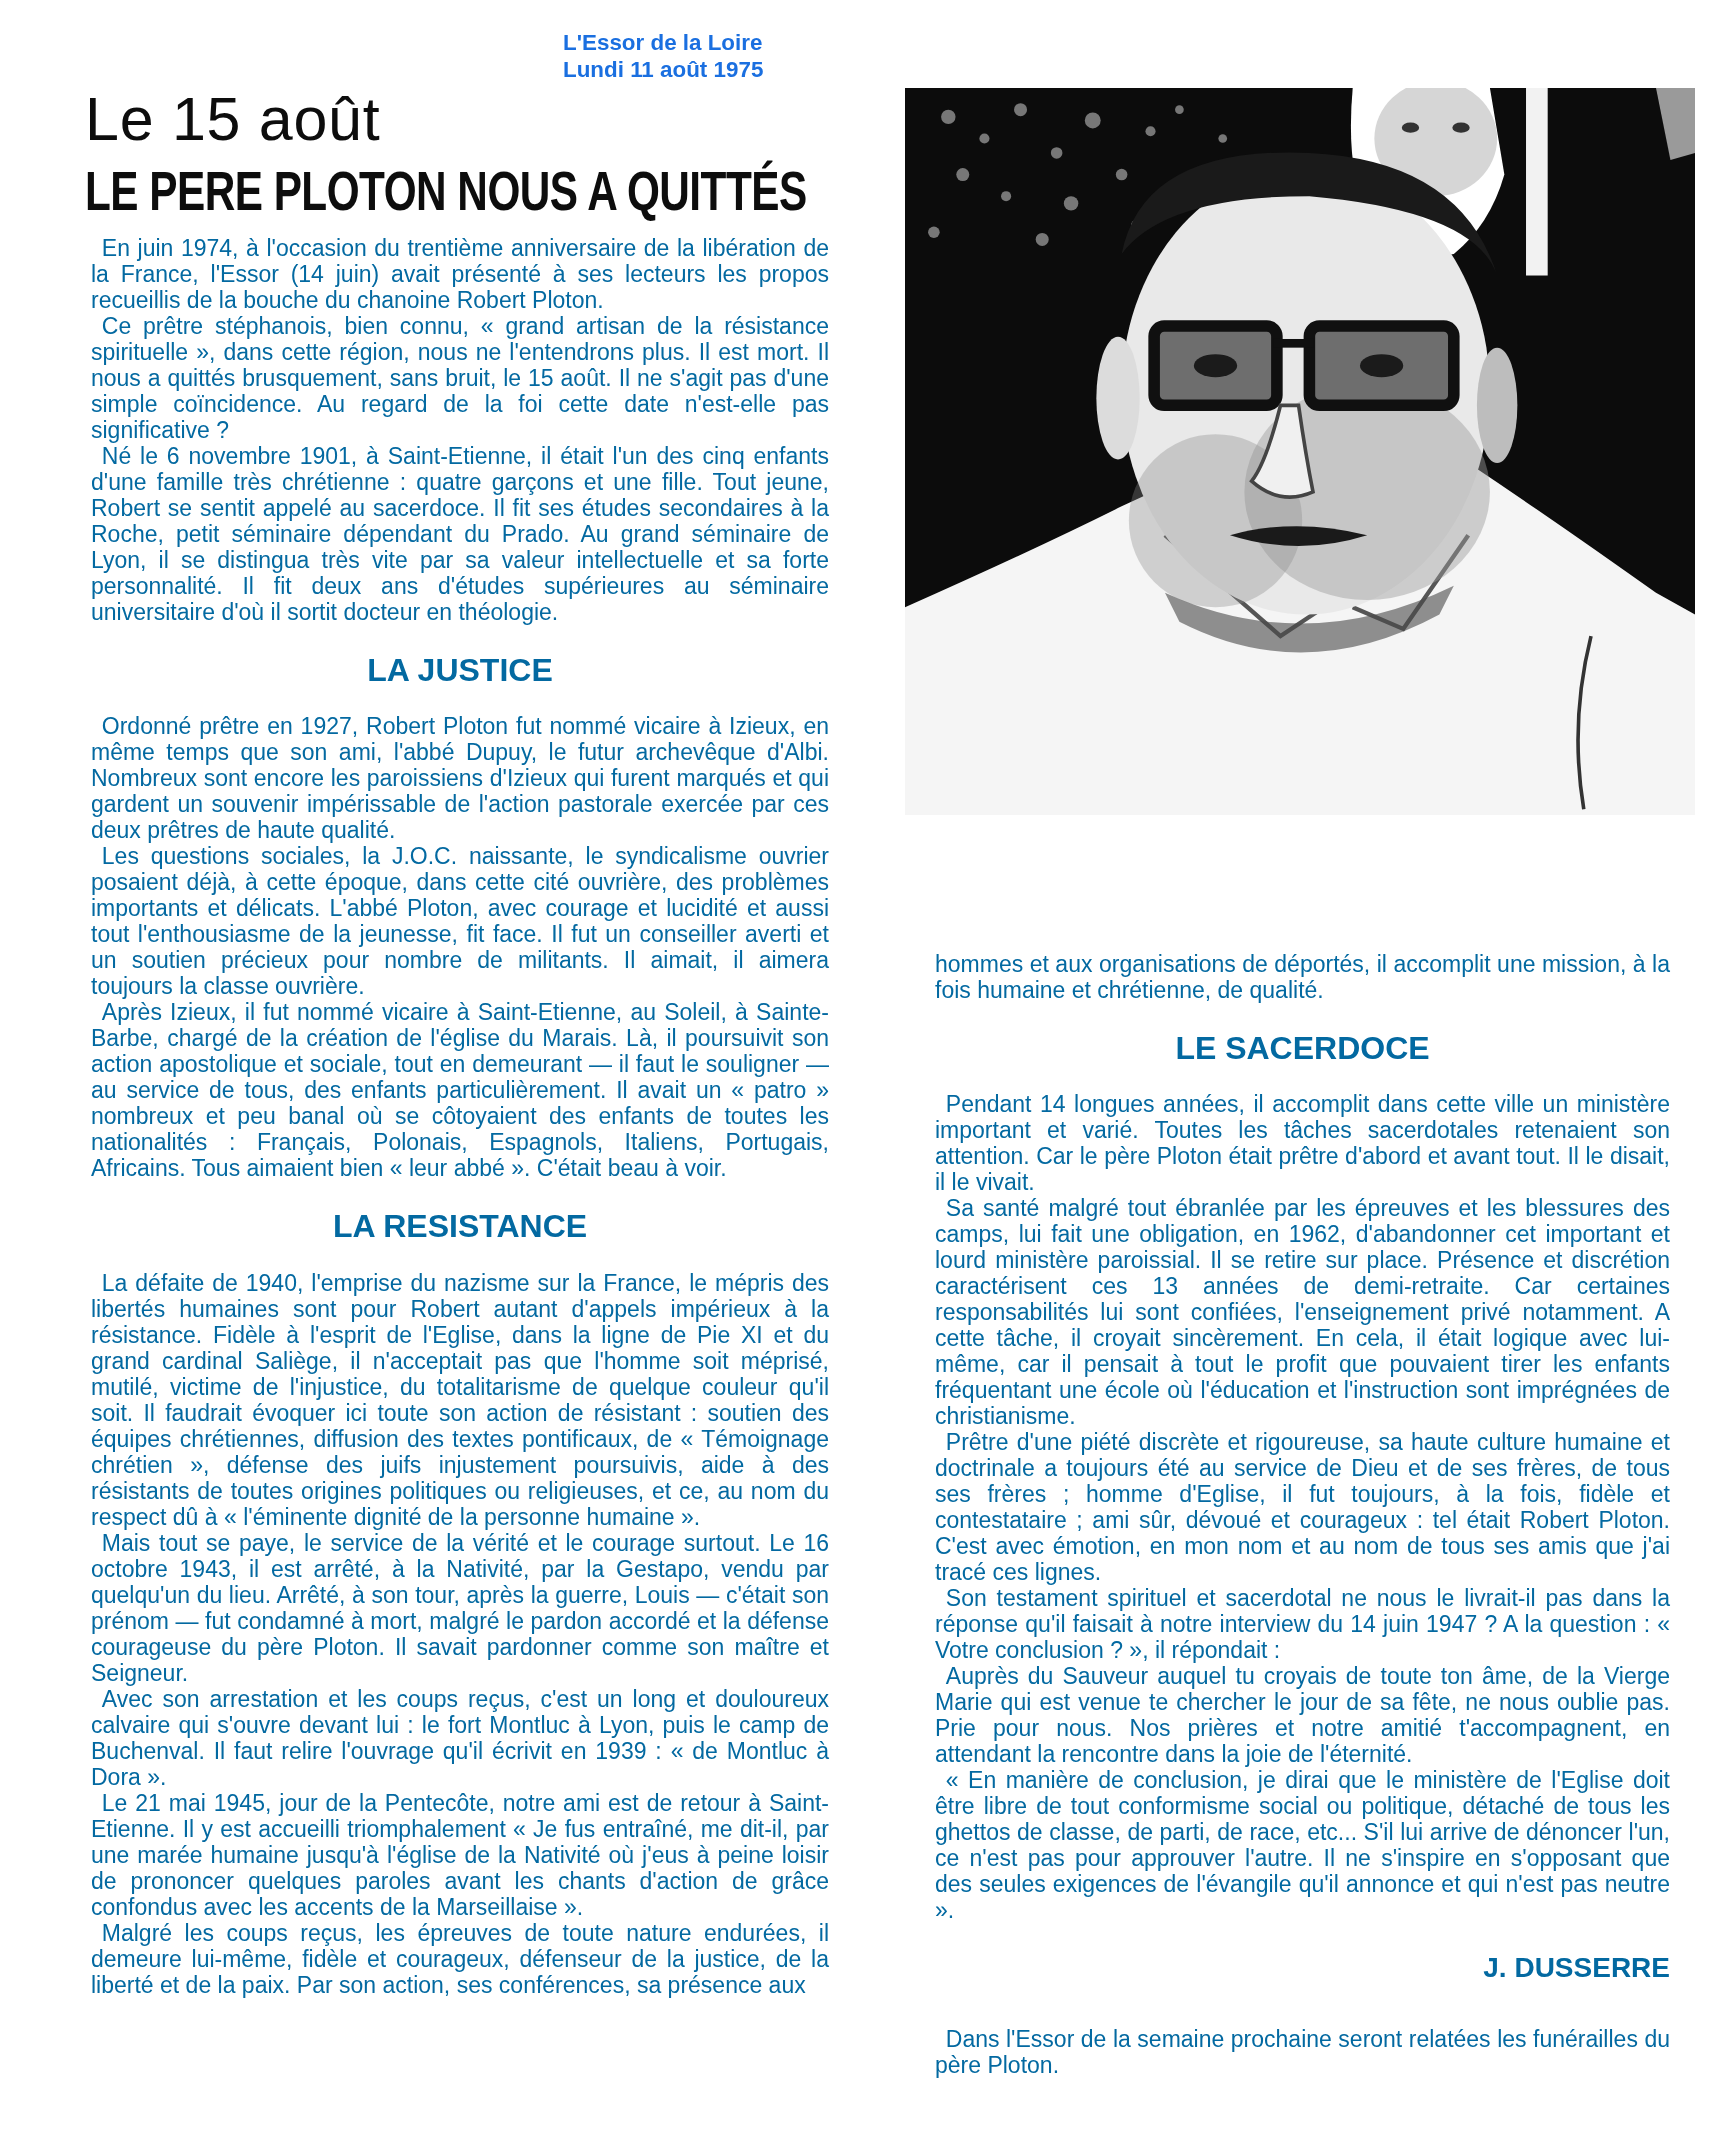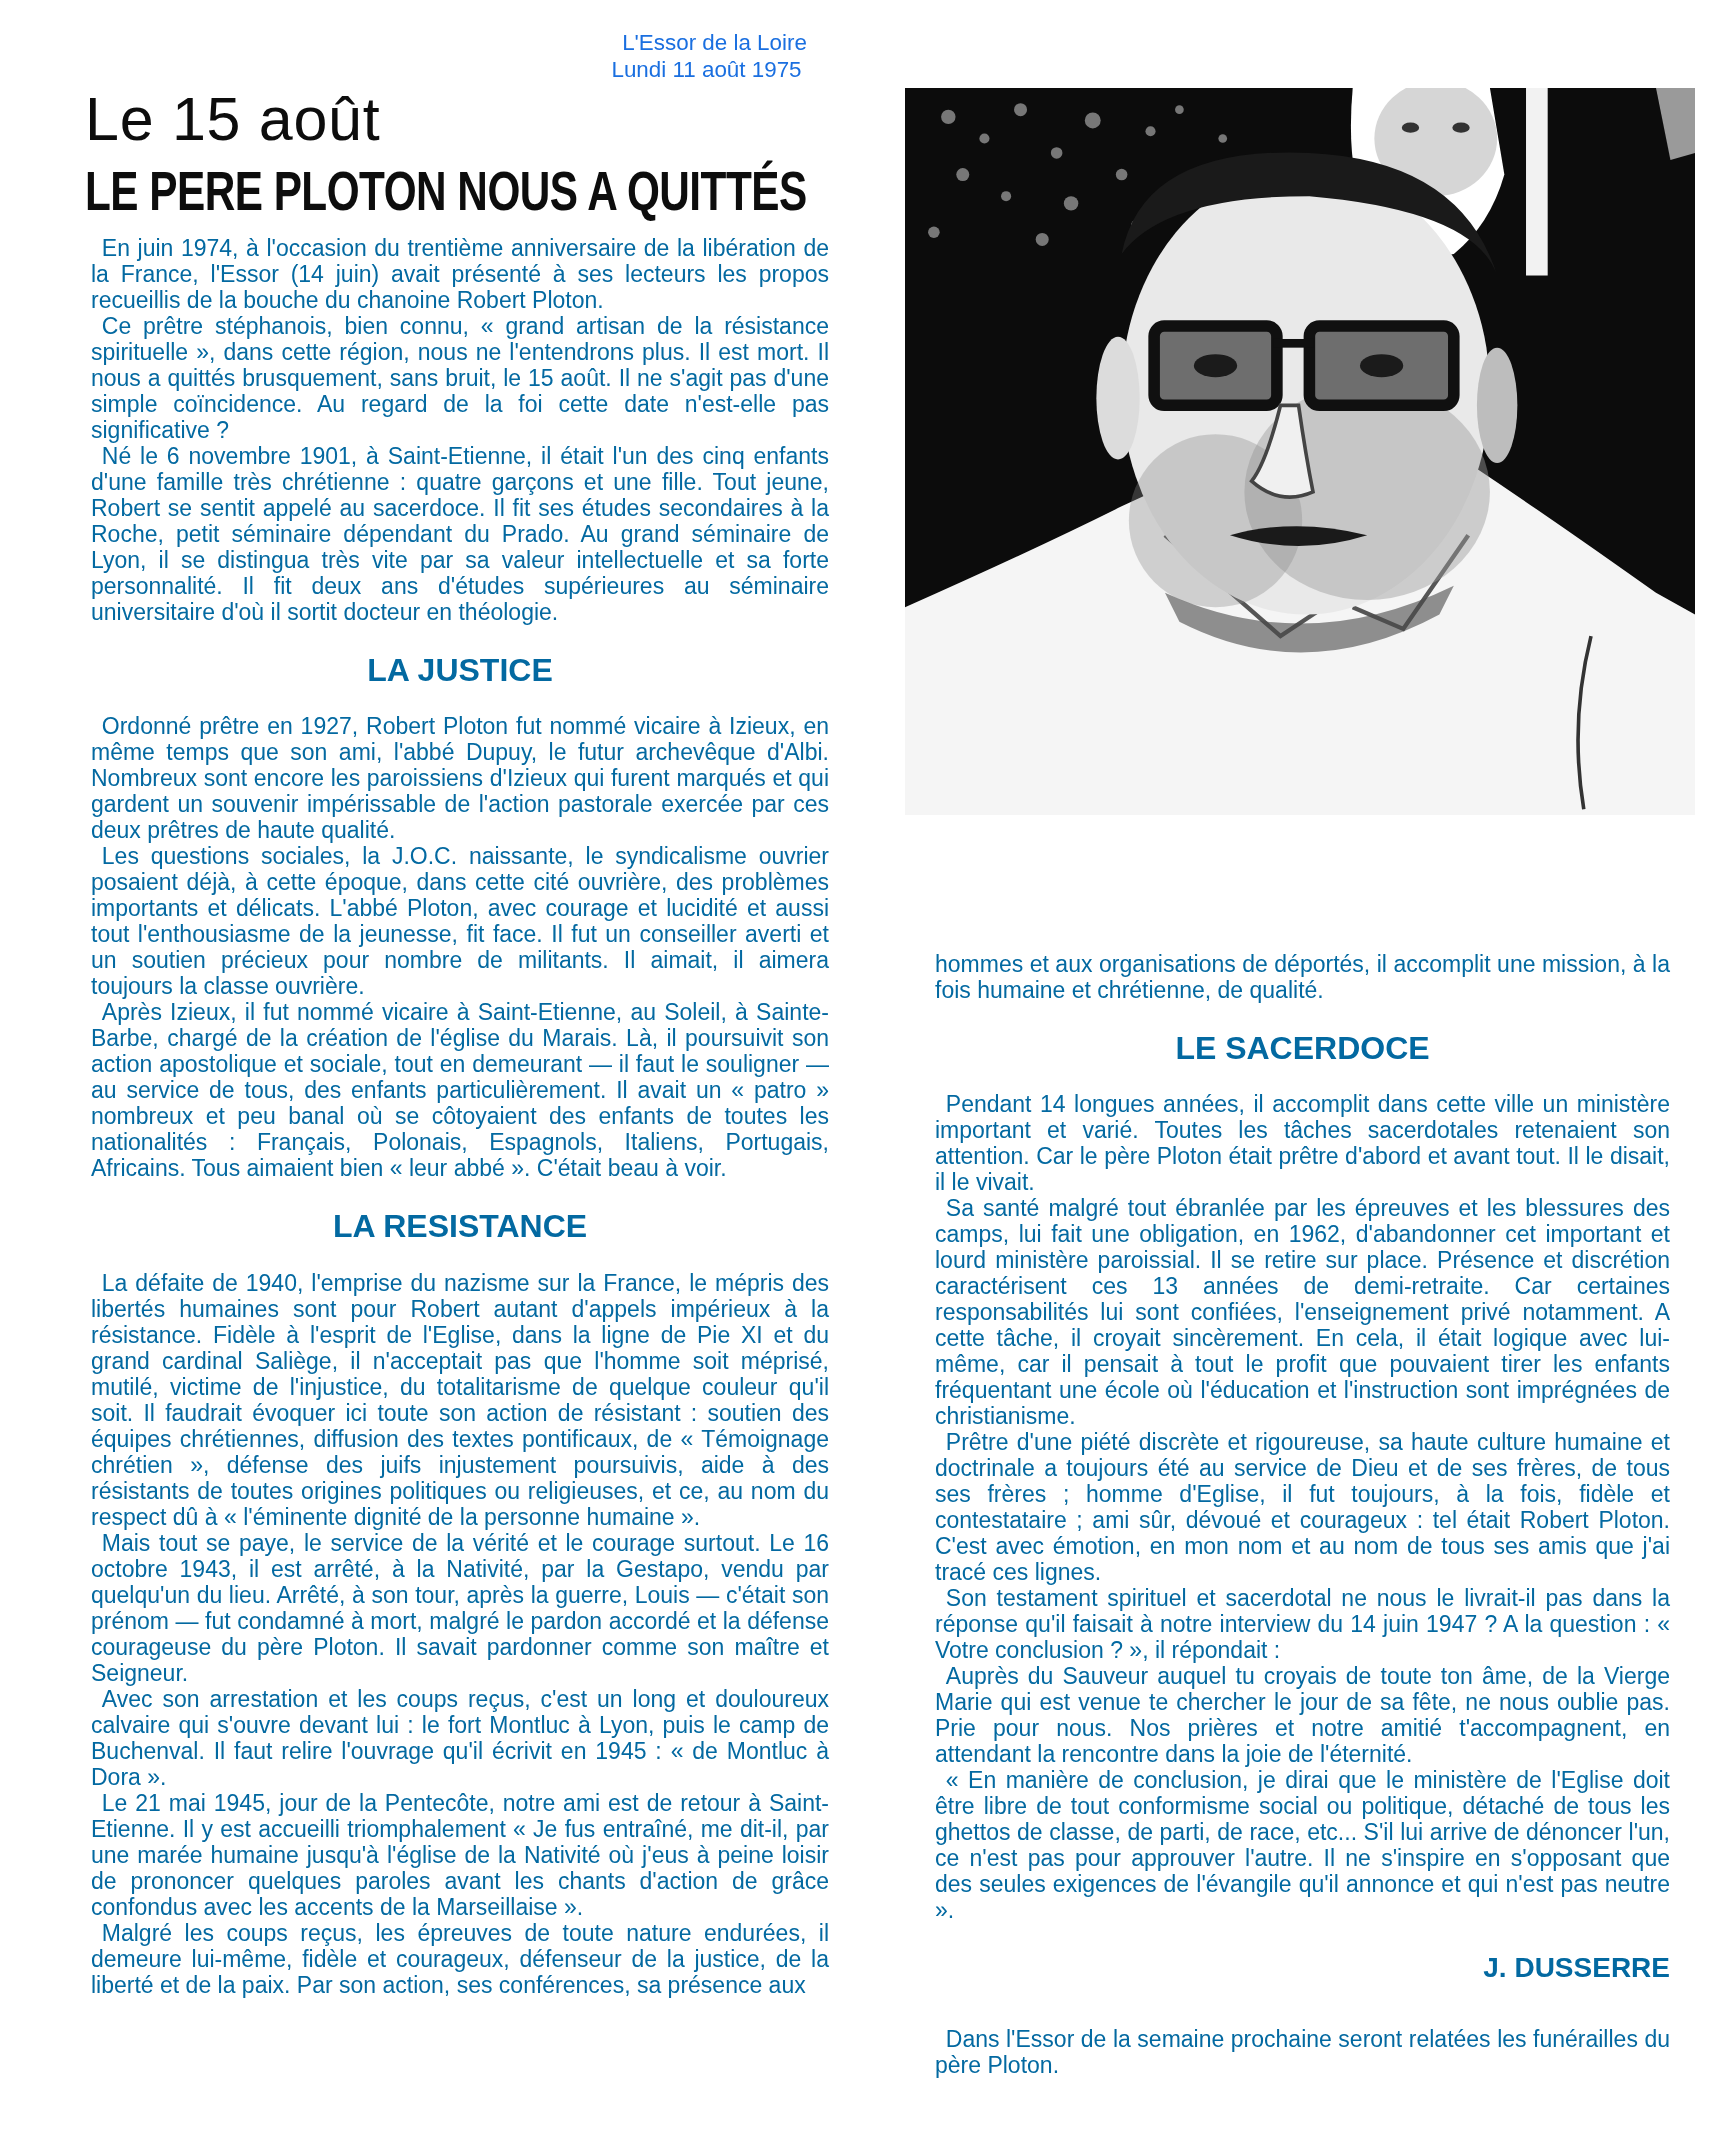--- a/index.html
+++ b/index.html
@@ -1,19 +1,19 @@
 <!DOCTYPE html>
 <html style="font-size:11.5px"><head>
 <meta charset="utf-8">
 <style>
   html, body { margin: 0; padding: 0; background: #ffffff; }
   body { width: 1715px; height: 2151px; position: relative; overflow: hidden; color: #111; }
   .abs { position: absolute; }
-  .source { left: 563px; top: 29px; width: 303px; text-align: center; color: #1a6fe0;
-    font-family: "Liberation Sans", sans-serif; font-weight: normal; font-size: 22.4px; line-height: 27.4px; }
+  .source { left: 563px; top: 29px; width: 303px; text-align: left; color: #1a6fe0;
+    font-family: "Liberation Sans", sans-serif; font-weight: bold; font-size: 22.4px; line-height: 27.4px; }
   .source div { display: block; }
   .source .l2 { padding-right: 16px; }
   .headline1 { left: 85px; top: 85px; font-family: "Liberation Sans", sans-serif; font-weight: normal;
     font-size: 61px; line-height: 69px; letter-spacing: 0.7px; color: #0d0d0d; }
   .headline2 { left: 85px; top: 160px; width: 736px; font-family: "Liberation Sans", sans-serif; font-weight: bold;
     font-size: 55px; line-height: 62px; color: #0d0d0d; transform: scaleX(0.77); transform-origin: left top;
     white-space: nowrap; letter-spacing: -0.7px; }
   .col { position: absolute; font-family: "Liberation Sans", sans-serif; font-size: 23px; line-height: 26px;
     color: #0369a1; text-align: justify; }
   .col p { margin: 0 0 0 0; text-indent: 10.8px; }
@@ -99,21 +99,21 @@
   <p>Né le 6 novembre 1901, à Saint-Etienne, il était l'un des cinq enfants d'une famille très chrétienne : quatre garçons et une fille. Tout jeune, Robert se sentit appelé au sacerdoce. Il fit ses études secondaires à la Roche, petit séminaire dépendant du Prado. Au grand séminaire de Lyon, il se distingua très vite par sa valeur intellectuelle et sa forte personnalité. Il fit deux ans d'études supérieures au séminaire universitaire d'où il sortit docteur en théologie.</p>
 
   <p class="section-title">LA JUSTICE</p>
   <p>Ordonné prêtre en 1927, Robert Ploton fut nommé vicaire à Izieux, en même temps que son ami, l'abbé Dupuy, le futur archevêque d'Albi. Nombreux sont encore les paroissiens d'Izieux qui furent marqués et qui gardent un souvenir impérissable de l'action pastorale exercée par ces deux prêtres de haute qualité.</p>
   <p>Les questions sociales, la J.O.C. naissante, le syndicalisme ouvrier posaient déjà, à cette époque, dans cette cité ouvrière, des problèmes importants et délicats. L'abbé Ploton, avec courage et lucidité et aussi tout l'enthousiasme de la jeunesse, fit face. Il fut un conseiller averti et un soutien précieux pour nombre de militants. Il aimait, il aimera toujours la classe ouvrière.</p>
   <p>Après Izieux, il fut nommé vicaire à Saint-Etienne, au Soleil, à Sainte-Barbe, chargé de la création de l'église du Marais. Là, il poursuivit son action apostolique et sociale, tout en demeurant — il faut le souligner — au service de tous, des enfants particulièrement. Il avait un « patro » nombreux et peu banal où se côtoyaient des enfants de toutes les nationalités : Français, Polonais, Espagnols, Italiens, Portugais, Africains. Tous aimaient bien « leur abbé ». C'était beau à voir.</p>
 
   <p class="section-title">LA RESISTANCE</p>
   <p>La défaite de 1940, l'emprise du nazisme sur la France, le mépris des libertés humaines sont pour Robert autant d'appels impérieux à la résistance. Fidèle à l'esprit de l'Eglise, dans la ligne de Pie XI et du grand cardinal Saliège, il n'acceptait pas que l'homme soit méprisé, mutilé, victime de l'injustice, du totalitarisme de quelque couleur qu'il soit. Il faudrait évoquer ici toute son action de résistant : soutien des équipes chrétiennes, diffusion des textes pontificaux, de « Témoignage chrétien », défense des juifs injustement poursuivis, aide à des résistants de toutes origines politiques ou religieuses, et ce, au nom du respect dû à « l'éminente dignité de la personne humaine ».</p>
   <p>Mais tout se paye, le service de la vérité et le courage surtout. Le 16 octobre 1943, il est arrêté, à la Nativité, par la Gestapo, vendu par quelqu'un du lieu. Arrêté, à son tour, après la guerre, Louis — c'était son prénom — fut condamné à mort, malgré le pardon accordé et la défense courageuse du père Ploton. Il savait pardonner comme son maître et Seigneur.</p>
-  <p>Avec son arrestation et les coups reçus, c'est un long et douloureux calvaire qui s'ouvre devant lui : le fort Montluc à Lyon, puis le camp de Buchenval. Il faut relire l'ouvrage qu'il écrivit en 1945 : « de Montluc à Dora ».</p>
+  <p>Avec son arrestation et les coups reçus, c'est un long et douloureux calvaire qui s'ouvre devant lui : le fort Montluc à Lyon, puis le camp de Buchenval. Il faut relire l'ouvrage qu'il écrivit en 1939 : « de Montluc à Dora ».</p>
   <p>Le 21 mai 1945, jour de la Pentecôte, notre ami est de retour à Saint-Etienne. Il y est accueilli triomphalement « Je fus entraîné, me dit-il, par une marée humaine jusqu'à l'église de la Nativité où j'eus à peine loisir de prononcer quelques paroles avant les chants d'action de grâce confondus avec les accents de la Marseillaise ».</p>
   <p>Malgré les coups reçus, les épreuves de toute nature endurées, il demeure lui-même, fidèle et courageux, défenseur de la justice, de la liberté et de la paix. Par son action, ses conférences, sa présence aux</p>
 </div>
 
 <div class="col col-right">
   <p style="text-indent:0">hommes et aux organisations de déportés, il accomplit une mission, à la fois humaine et chrétienne, de qualité.</p>
 
   <p class="section-title">LE SACERDOCE</p>
   <p>Pendant 14 longues années, il accomplit dans cette ville un ministère important et varié. Toutes les tâches sacerdotales retenaient son attention. Car le père Ploton était prêtre d'abord et avant tout. Il le disait, il le vivait.</p>
   <p>Sa santé malgré tout ébranlée par les épreuves et les blessures des camps, lui fait une obligation, en 1962, d'abandonner cet important et lourd ministère paroissial. Il se retire sur place. Présence et discrétion caractérisent ces 13 années de demi-retraite. Car certaines responsabilités lui sont confiées, l'enseignement privé notamment. A cette tâche, il croyait sincèrement. En cela, il était logique avec lui-même, car il pensait à tout le profit que pouvaient tirer les enfants fréquentant une école où l'éducation et l'instruction sont imprégnées de christianisme.</p>

